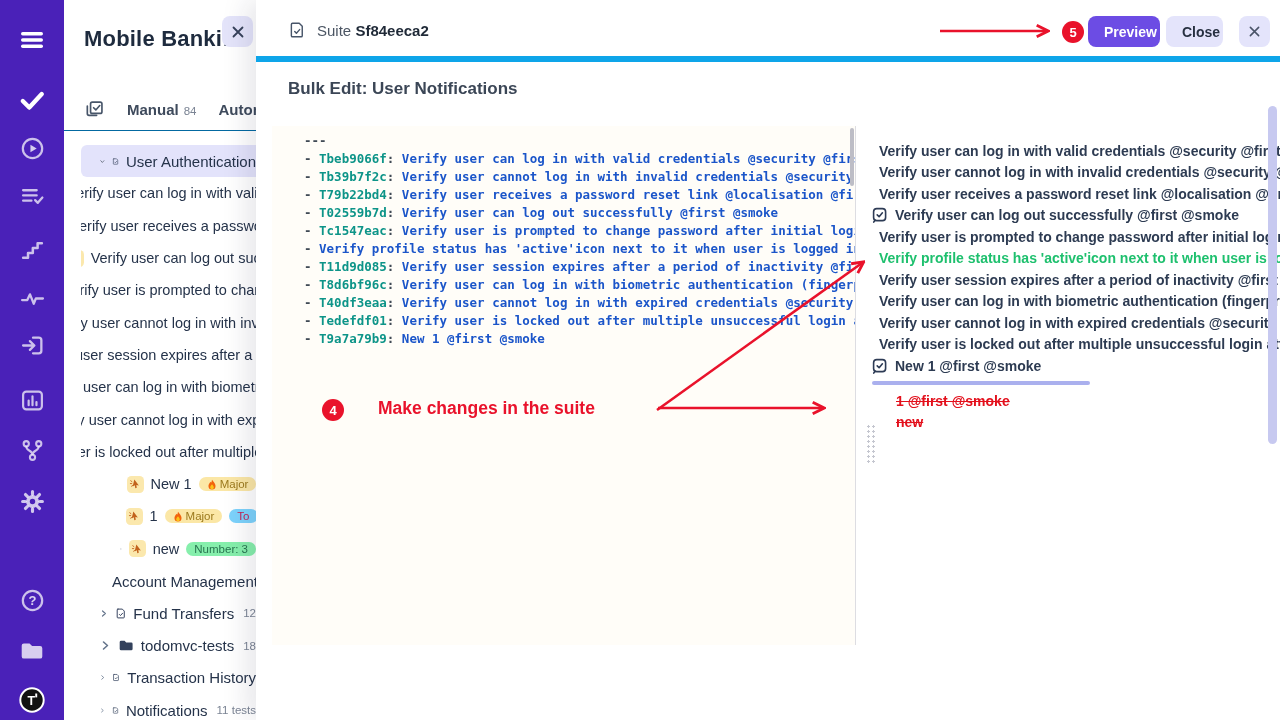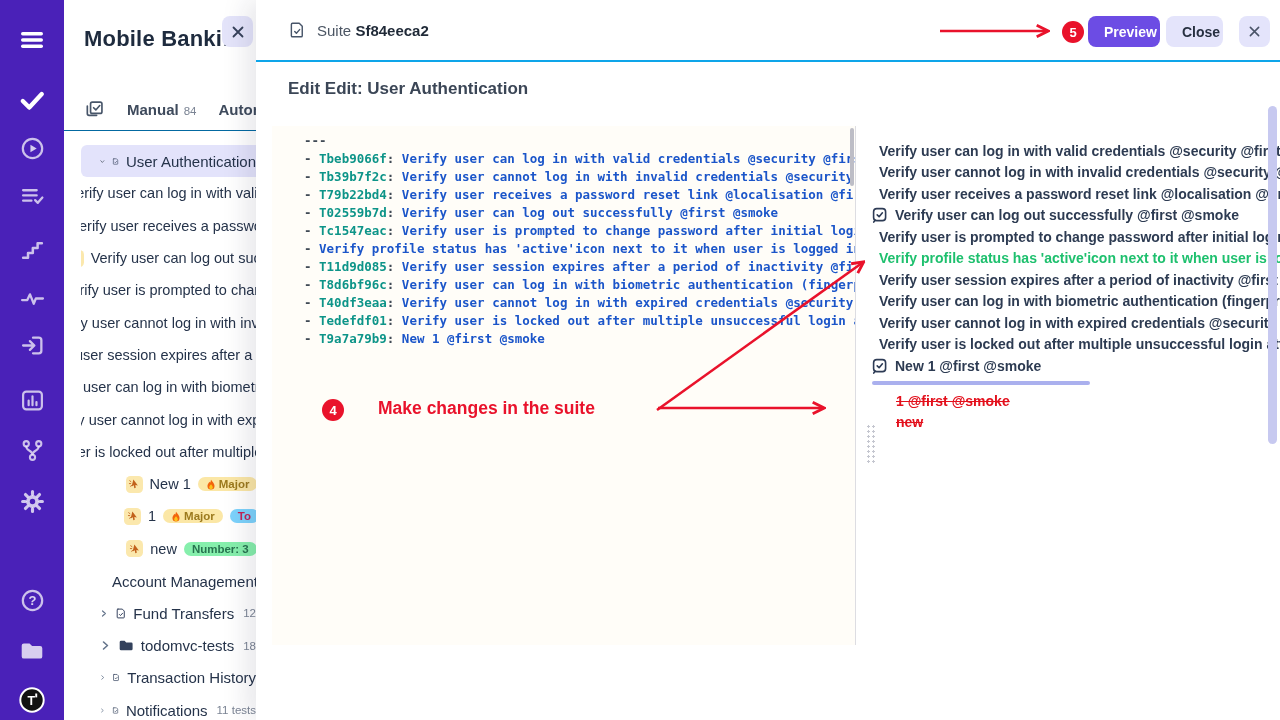--- a/index.html
+++ b/index.html
@@ -16,29 +16,29 @@
   #panel-close { position:absolute; left:158px; top:16px; width:31px; height:31px; border-radius:8px; background:#e4e4fa; display:flex; align-items:center; justify-content:center; cursor:pointer; z-index:6; }
   #tabs { position:absolute; left:0; top:88px; width:192px; height:43px; border-bottom:1px solid #0369a1; display:flex; align-items:center; gap:22px; padding-left:20px; white-space:nowrap; }
   .tab { display:flex; align-items:baseline; gap:5px; font-size:15px; font-weight:600; color:#3e4a5c; cursor:pointer; }
   .tab .cnt { font-size:11.5px; font-weight:400; color:#7b8494; }
   #tree { position:absolute; left:0; top:145px; width:192px; height:575px; overflow:hidden; }
   .trow { height:32.3px; display:flex; align-items:center; gap:7px; white-space:nowrap; overflow:hidden; font-size:14.5px; color:#25334a; cursor:pointer; margin-left:17px;justify-content:center; }
   .trow.suite { padding-left:19px; font-size:15px; }
   .trow.test  { padding-left:39px; }
   .trow.sel { background:#e3e3fb; border-radius:6px 0 0 6px; }
   .testic { width:17px; height:17px; border-radius:4.5px; background:#fbe8ad; display:inline-flex; align-items:center; justify-content:center; flex:0 0 auto; }
-  .badge { font-size:11.5px; font-weight:700; border-radius:9px; padding:1px 8px; display:inline-flex; align-items:center; gap:3px; flex:0 0 auto; }
+  .badge { font-size:11.5px; font-weight:400; border-radius:9px; padding:1px 8px; display:inline-flex; align-items:center; gap:3px; flex:0 0 auto; }
   .b-major { background:#fbe7a6; color:#9c7a1e; }
   .b-pink  { background:#7dd3fc; color:#c02457; }
   .b-green { background:#86efac; color:#27734f; }
   .scount { font-size:11.5px; color:#7b8494; margin-left:2px; }
 
   
   #modal { position:absolute; left:256px; top:0; width:1024px; height:720px; background:#fff; box-shadow:-10px 0 24px rgba(30,30,60,.10); z-index:10; }
-  #mhead { position:absolute; left:0; top:0; width:1024px; height:62px; border-bottom:2px solid #0ea5e9; background:#fff; }
+  #mhead { position:absolute; left:0; top:0; width:1024px; height:62px; border-bottom:6px solid #0ea5e9; background:#fff; }
   #msuite { position:absolute; left:32px; top:21px; display:flex; align-items:center; gap:11px; font-size:15px; color:#4b5563; }
   #msuite b { color:#1f2937; font-weight:700; }
   .btn { position:absolute; top:16px; height:31px; border:none; border-radius:8px; font-family:inherit; font-size:14px; font-weight:600; cursor:pointer; padding:0 16px; }
   #btn-preview { left:832px; background:#6c4ce4; color:#fff; width:72px; }
   #btn-close   { left:910px; background:#e4e4fb; color:#273041; width:57px; }
   #btn-x { position:absolute; left:983px; top:16px; width:31px; height:31px; border:none; border-radius:8px; background:#e4e4fb; cursor:pointer; display:flex; align-items:center; justify-content:center; }
   #mtitle { position:absolute; left:32px; top:79px; font-size:17px; font-weight:700; color:#3b4656; }
 
   
   #editor { position:absolute; left:16px; top:126px; width:584px; height:519px; background:#fffdf8; border-right:1px solid #dddde2; overflow:hidden; cursor:text; }
@@ -439,21 +439,21 @@
     </div>
     <button class="btn" id="btn-preview">Preview</button>
     <button class="btn" id="btn-close">Close</button>
     <button id="btn-x">
         <svg width="11" height="11" viewBox="0 0 12 12">
           <path d="M1.5 1.5 L10.5 10.5 M10.5 1.5 L1.5 10.5" stroke="#4a5468" stroke-width="1.7" stroke-linecap="round"></path>
         </svg>
       </button>
   </header>
 
-  <h2 id="mtitle">Edit Edit: User Authentication</h2>
+  <h2 id="mtitle">Bulk Edit: User Notifications</h2>
 
   <div id="editor">
     <div id="code"><div class="cline"><span class="cdash">---</span></div><div class="cline"><span class="cdash">- </span><span class="cid">Tbeb9066f</span><span class="cdash">:</span><span class="ctxt"> Verify user can log in with valid credentials @security @first @smoke</span></div><div class="cline"><span class="cdash">- </span><span class="cid">Tb39b7f2c</span><span class="cdash">:</span><span class="ctxt"> Verify user cannot log in with invalid credentials @security @first @smoke</span></div><div class="cline"><span class="cdash">- </span><span class="cid">T79b22bd4</span><span class="cdash">:</span><span class="ctxt"> Verify user receives a password reset link @localisation @first @smoke</span></div><div class="cline"><span class="cdash">- </span><span class="cid">T02559b7d</span><span class="cdash">:</span><span class="ctxt"> Verify user can log out successfully @first @smoke</span></div><div class="cline"><span class="cdash">- </span><span class="cid">Tc1547eac</span><span class="cdash">:</span><span class="ctxt"> Verify user is prompted to change password after initial login @first @smoke</span></div><div class="cline"><span class="cdash">- </span><span class="ctxt">Verify profile status has 'active'icon next to it when user is logged in</span></div><div class="cline"><span class="cdash">- </span><span class="cid">T11d9d085</span><span class="cdash">:</span><span class="ctxt"> Verify user session expires after a period of inactivity @first @smoke</span></div><div class="cline"><span class="cdash">- </span><span class="cid">T8d6bf96c</span><span class="cdash">:</span><span class="ctxt"> Verify user can log in with biometric authentication (fingerprint/face)</span></div><div class="cline"><span class="cdash">- </span><span class="cid">T40df3eaa</span><span class="cdash">:</span><span class="ctxt"> Verify user cannot log in with expired credentials @security @first @smoke</span></div><div class="cline"><span class="cdash">- </span><span class="cid">Tedefdf01</span><span class="cdash">:</span><span class="ctxt"> Verify user is locked out after multiple unsuccessful login attempts</span></div><div class="cline"><span class="cdash">- </span><span class="cid">T9a7a79b9</span><span class="cdash">:</span><span class="ctxt"> New 1 @first @smoke</span></div></div>
     <div id="vthumb"></div>
   </div>
   <div id="drag"></div>
 
   <div id="pv">
     <div id="plist">
         <div class="prow">

